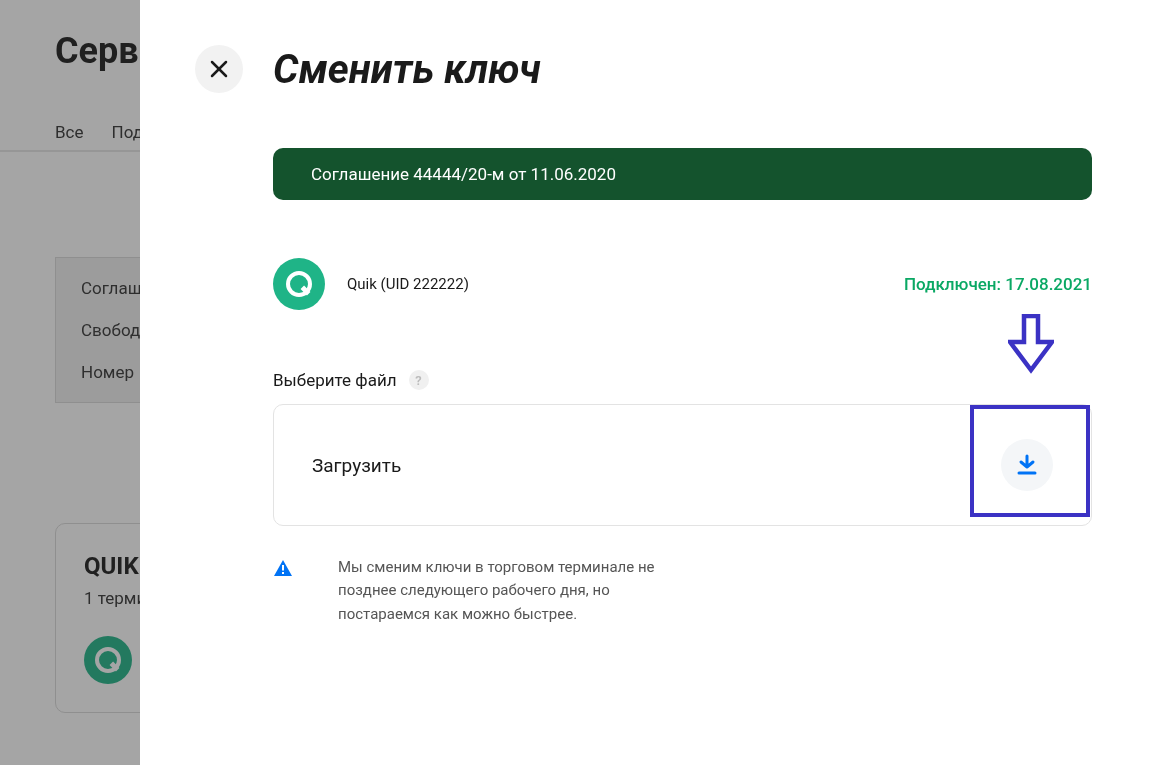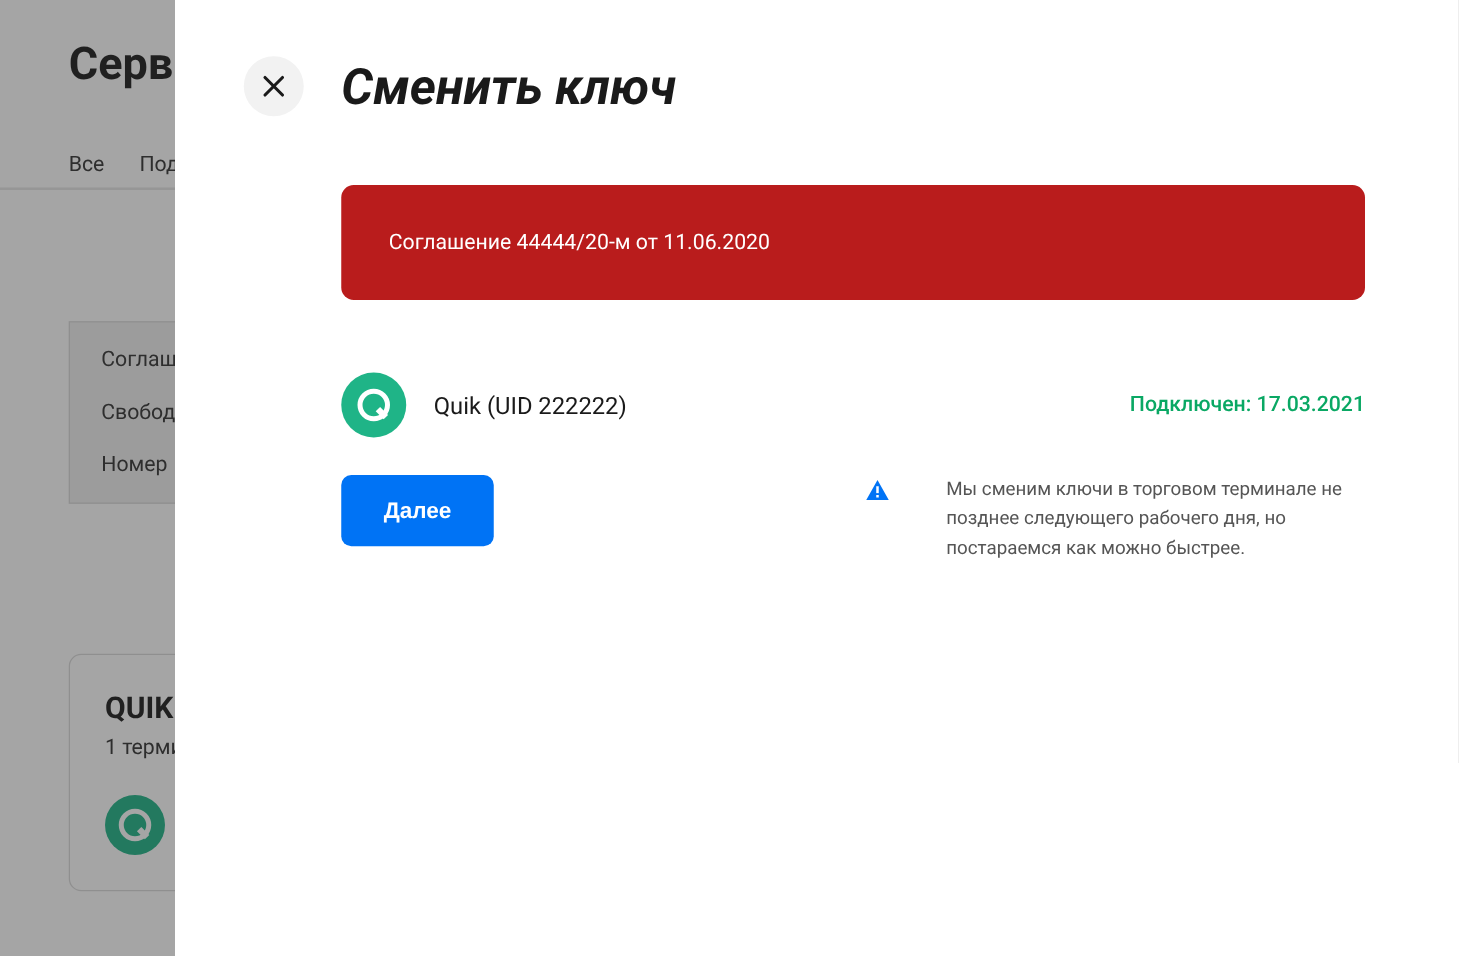--- a/index.html
+++ b/index.html
@@ -105,24 +105,24 @@
       font-size: 40px;
       font-weight: 700;
       color: #1a1a1a;
       font-style: italic;
     }
     .modal-body {
       margin-left: 78px;
       margin-top: 55px;
     }
     .agreement-badge {
-      background: #b91c1c;
+      background: #14532d;
       color: #fff;
       border-radius: 10px;
-      padding: 36px 38px;
+      padding: 16px 38px;
       font-size: 17px;
       margin-top: 32px;
     }
     .connection-row {
       margin-top: 58px;
       display: flex;
       align-items: center;
       justify-content: space-between;
     }
     .connection-left {
@@ -146,21 +146,21 @@
     }
     .q-inner::after {
       content: '';
       position: absolute;
       background: #fff;
       width: 9px; height: 5px;
       right: -2px; bottom: 0px;
       transform: rotate(45deg);
     }
     .connection-name {
-      font-size: 19px;
+      font-size: 15px;
       color: #1a1a1a;
     }
     .connection-status {
       font-size: 17px;
       color: #0aa864;
       font-weight: 500;
     }
     .file-section {
       margin-top: 60px;
       position: relative;
@@ -298,26 +298,44 @@
   <div class="modal-body">
     <div class="agreement-badge">Соглашение 44444/20-м от 11.06.2020</div>
 
     <div class="connection-row">
       <div class="connection-left">
         <div class="q-circle">
           <div class="q-inner"></div>
         </div>
         <div class="connection-name">Quik (UID 222222)</div>
       </div>
-      <div class="connection-status">Подключен: 17.03.2021</div>
-    </div>
-
+      <div class="connection-status">Подключен: 17.08.2021</div>
+    </div>
+
+    <div class="file-section">
+      <svg class="annotation-arrow" width="46" height="60" viewBox="0 0 46 60">
+        <path d="M16 2 L30 2 L30 28 L44 28 L23 56 L2 28 L16 28 Z" fill="none" stroke="#3b32c4" stroke-width="4.5" stroke-linejoin="miter"></path>
+      </svg>
+      <div class="file-label-row">
+        <span class="file-label">Выберите файл</span>
+        <span class="help-circle">?</span>
+      </div>
+      <div class="file-box">
+        <span class="file-box-text">Загрузить</span>
+        <span class="download-circle">
+          <svg width="24" height="24" viewBox="0 0 24 24">
+            <path d="M12 3 L12 14 M12 14 L6 9 M12 14 L18 9" stroke="#0073f5" stroke-width="3" fill="none" stroke-linecap="round" stroke-linejoin="round"></path>
+            <line x1="4" y1="20" x2="20" y2="20" stroke="#0073f5" stroke-width="3" stroke-linecap="round"></line>
+          </svg>
+        </span>
+      </div>
+      <div class="annotation-frame annotation-box"></div>
+    </div>
 
     <div class="footer-row">
-      <button class="next-btn">Далее</button>
       <div class="info-block">
         <svg class="warn-tri" viewBox="0 0 20 20">
           <path d="M10 2 L19 18 L1 18 Z" fill="#0073f5"></path>
           <rect x="9" y="7" width="2" height="5.5" fill="#fff"></rect>
           <rect x="9" y="14" width="2" height="2" fill="#fff"></rect>
         </svg>
         <div class="info-text">Мы сменим ключи в торговом терминале не позднее следующего рабочего дня, но постараемся как можно быстрее.</div>
       </div>
     </div>
   </div>

